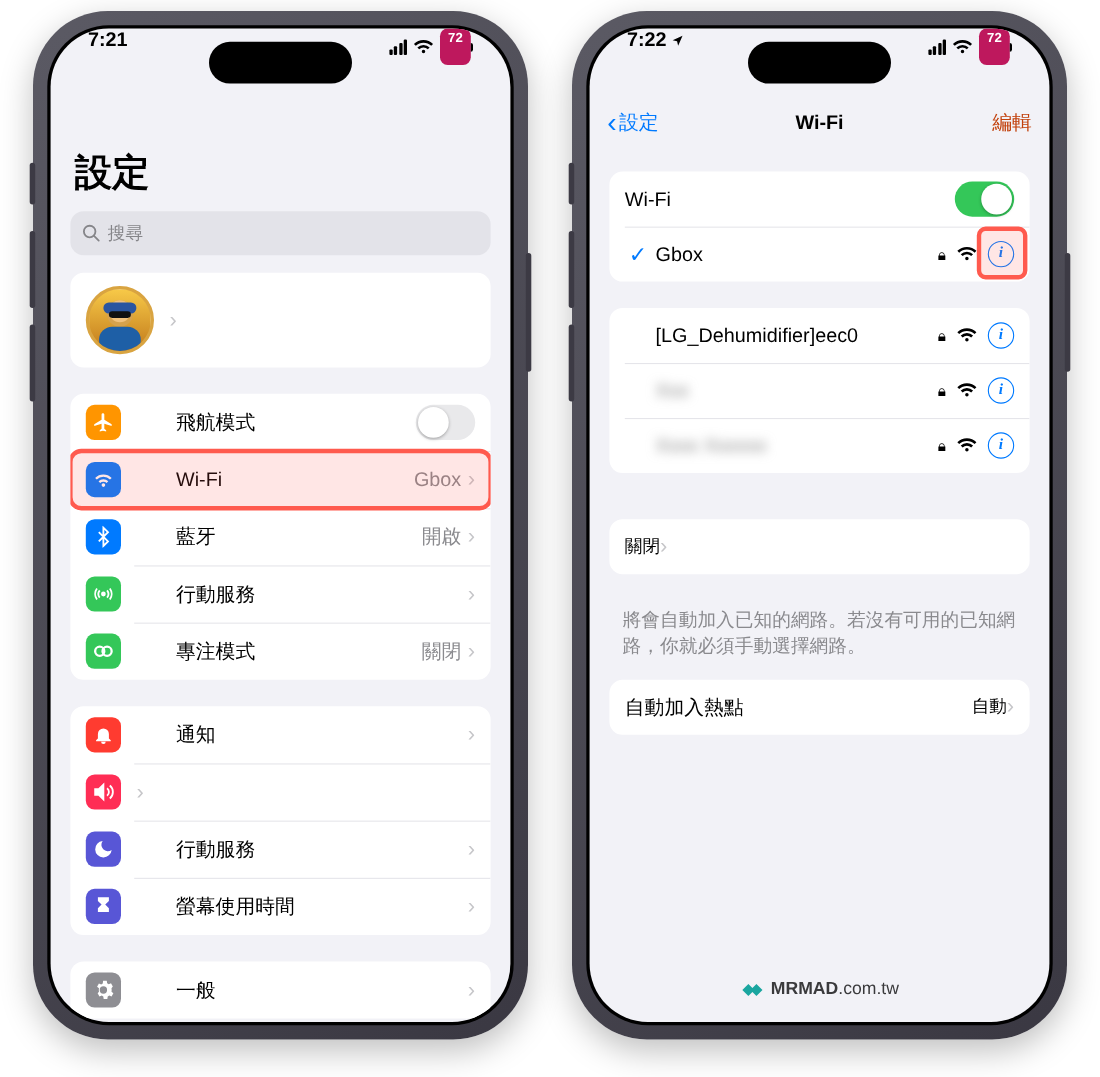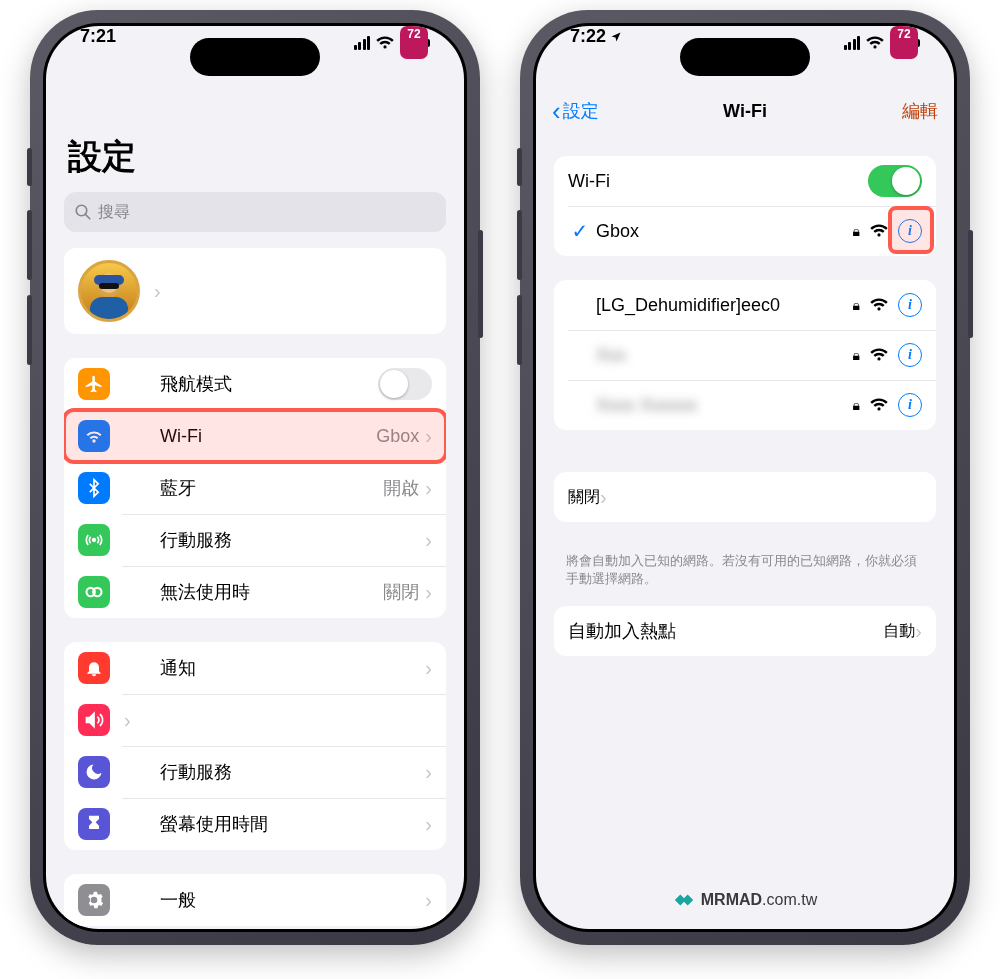--- a/index.html
+++ b/index.html
@@ -46,21 +46,21 @@
 
   .highlight{ position:absolute; border:4px solid #ff5a4e; border-radius:12px; pointer-events:none; z-index:5; background:rgba(255,90,78,.15);}
 
   
   .navbar{height:46px; display:flex; align-items:center; justify-content:space-between; padding:0 16px; font-size:18px;}
   .navback{color:#007aff; display:flex; align-items:center; gap:2px;}
   .navtitle{position:absolute; left:0; right:0; text-align:center; font-weight:600; font-size:18px;}
   .navedit{color:#c2410c;}
 
   .section-header{font-size:14px; color:#8a8a8e; padding:8px 30px 6px 30px;}
-  .footer-text{font-size:13px; color:#8a8a8e; padding:6px 30px 4px 30px; line-height:1.4;}
+  .footer-text{font-size:17px; color:#8a8a8e; padding:6px 30px 4px 30px; line-height:1.4;}
 
   .wifi-row{ display:flex; align-items:center; min-height:50px; padding:0 14px; position:relative;}
   .wifi-row + .wifi-row::before{content:""; position:absolute; top:0; left:14px; right:0; height:1px; background:#e5e5ea;}
   .check{color:#007aff; width:24px; font-size:20px; text-align:center;}
   .netname{flex:1; font-size:18px; padding-left:4px;}
   .neticons{display:flex; align-items:center; gap:10px; color:#000;}
   .info-circle{width:24px; height:24px; border:1.8px solid #007aff; border-radius:50%; color:#007aff; display:flex; align-items:center; justify-content:center; font-size:14px; font-weight:600; font-style:italic; font-family:Georgia,serif;}
   .blurred{ filter:blur(5px); color:#888;}
 
   .watermark{position:absolute; bottom:18px; left:0; right:0; display:flex; align-items:center; justify-content:center; gap:6px; font-size:16px; color:#3a3a3c;}
@@ -164,21 +164,21 @@
         <span class="label">行動服務</span>
         <span class="chevron">›</span>
       </div>
       <div class="row">
         <div class="icon" style="background:#34c759">
               <svg width="20" height="20" viewBox="0 0 24 24" fill="none" stroke="#fff" stroke-width="2.5">
                 <circle cx="8" cy="12" r="5"></circle>
                 <circle cx="16" cy="12" r="5"></circle>
               </svg>
             </div>
-        <span class="label">無法使用時</span>
+        <span class="label">專注模式</span>
         <span class="value">關閉</span>
         <span class="chevron">›</span>
       </div>
       <div class="highlight" style="top:50px; left:-2px; right:-2px; height:56px;"></div>
     </div>
 
     <div class="group">
       <div class="row">
         <div class="icon" style="background:#ff3b30">
               <svg width="20" height="20" viewBox="0 0 24 24" fill="#fff">

